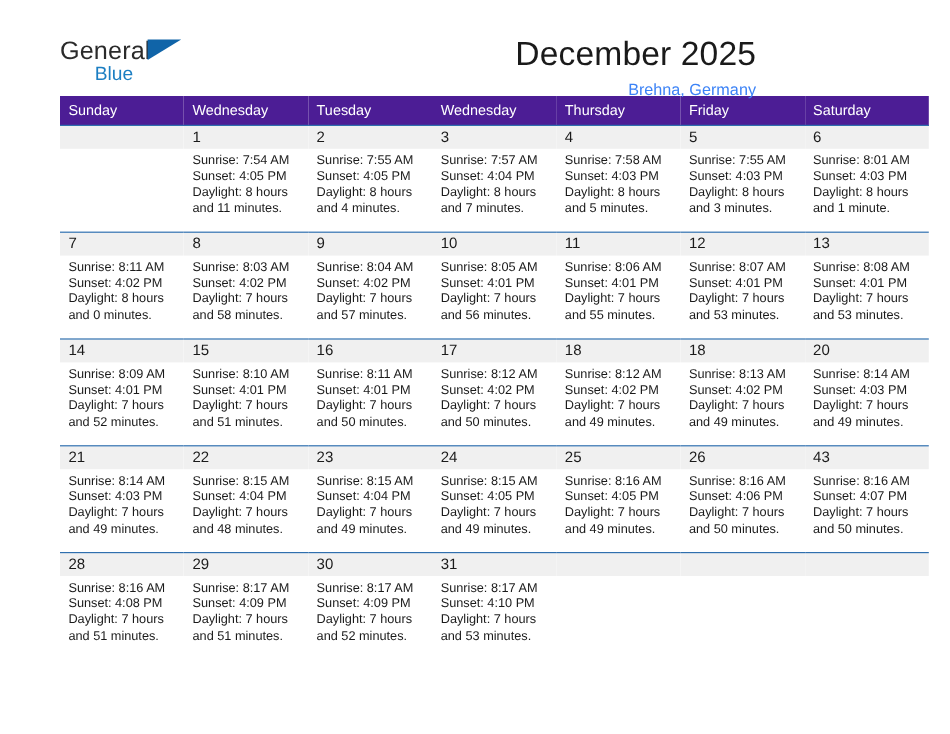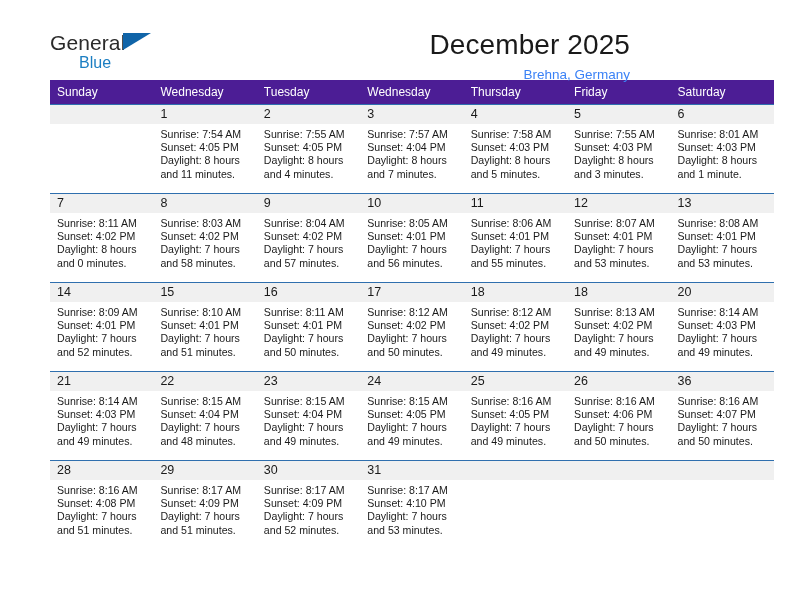--- a/index.html
+++ b/index.html
@@ -414,21 +414,21 @@
         <td>
           <div class="daynum">26</div>
           <div class="cellbody">
             <div>Sunrise: 8:16 AM</div>
             <div>Sunset: 4:06 PM</div>
             <div class="daylight">Daylight: 7 hours</div>
             <div class="daylight">and 50 minutes.</div>
           </div>
         </td>
         <td>
-          <div class="daynum">36</div>
+          <div class="daynum">43</div>
           <div class="cellbody">
             <div>Sunrise: 8:16 AM</div>
             <div>Sunset: 4:07 PM</div>
             <div class="daylight">Daylight: 7 hours</div>
             <div class="daylight">and 50 minutes.</div>
           </div>
         </td>
       </tr>
 
       <tr>

